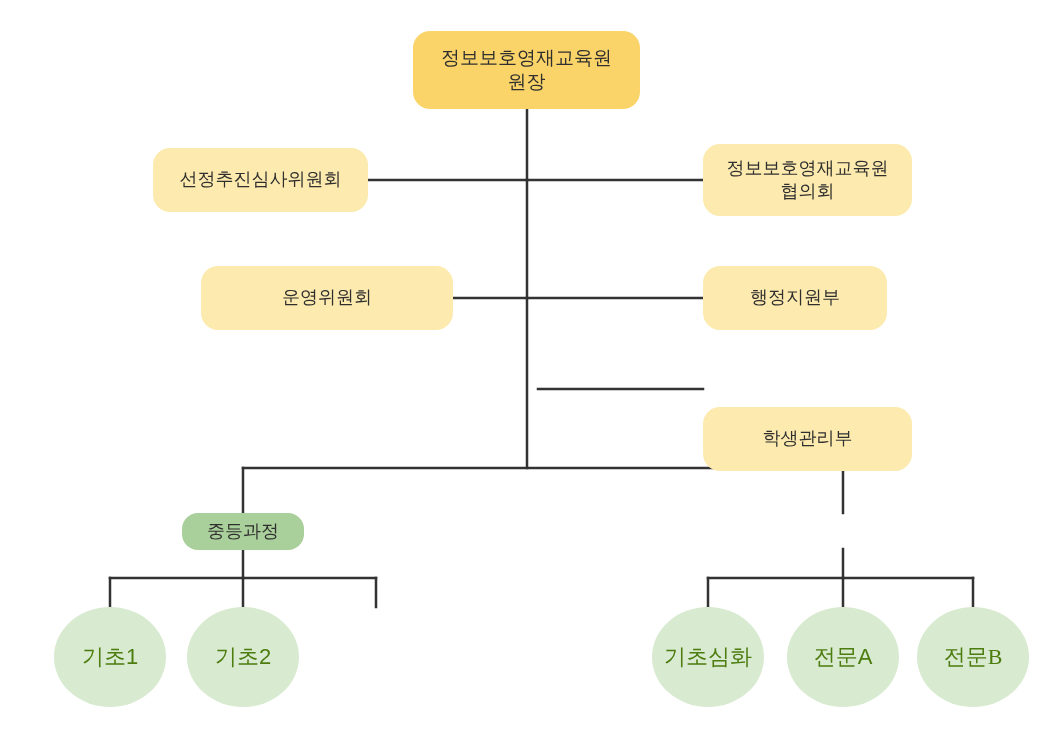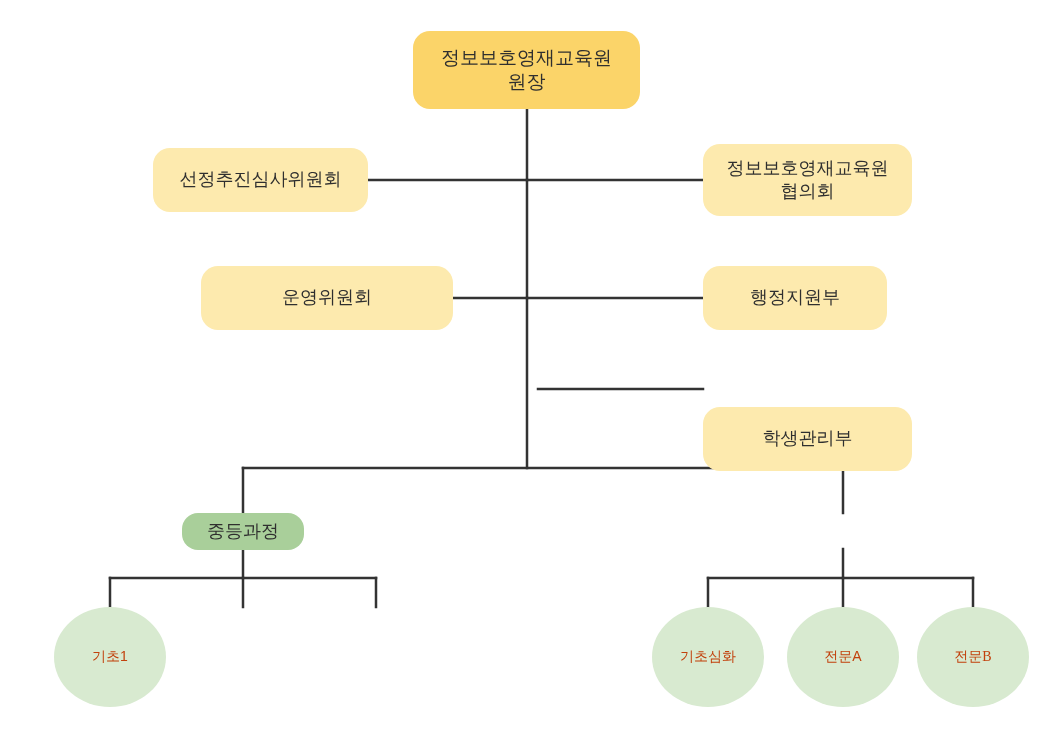--- a/index.html
+++ b/index.html
@@ -52,22 +52,22 @@
   }
   .node-course {
     background: #a9cf9a;
     font-size: 18px;
     color: #2f2f2f;
     border-radius: 16px;
   }
   .node-leaf {
     background: #d8ead0;
     border-radius: 50%;
-    font-size: 14px;
-    color: #c2410c;
+    font-size: 22px;
+    color: #4d7c0f;
   }
 </style>
 </head>
 <body>
 
 <div id="chart">
 
   <svg class="lines" viewBox="0 0 1064 741">
     <g stroke="#333333" stroke-width="2.5" fill="none" stroke-linecap="square">
 
@@ -113,20 +113,21 @@
 
   <div class="node node-box node-sub" style="left:703px; top:266px; width:184px; height:64px;">행정지원부</div>
 
   <div class="node node-box node-sub" style="left:703px; top:367px; width:209px; height:64px;margin-top:40px;">학생관리부</div>
 
   <div class="node node-box node-course" style="left:182px; top:513px; width:122px; height:37px;">중등과정</div>
 
 
   <div class="node node-leaf" style="left:54px; top:607px; width:112px; height:100px;">기초1</div>
 
+  <div class="node node-leaf" style="left:187px; top:607px; width:112px; height:100px;">기초2</div>
 
 
   <div class="node node-leaf" style="left:787px; top:607px; width:112px; height:100px;">전문A</div>
 
   <div class="node node-leaf" style="left:652px; top:607px; width:112px; height:100px;">기초심화</div>
 
   <div class="node node-leaf" style="left:917px; top:607px; width:112px; height:100px;font-family:Liberation Serif, serif;">전문B</div>
 
 </div>
 

